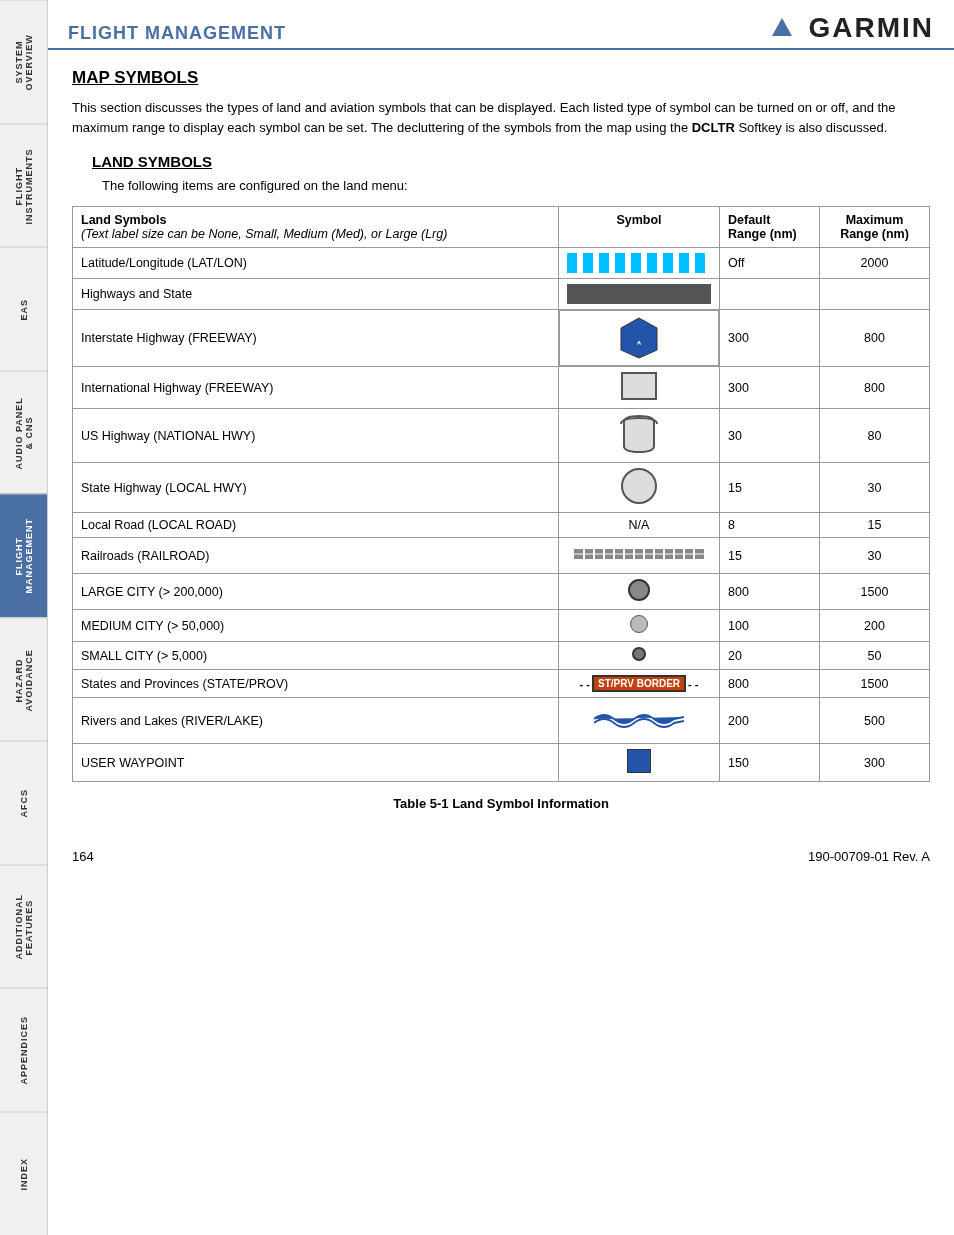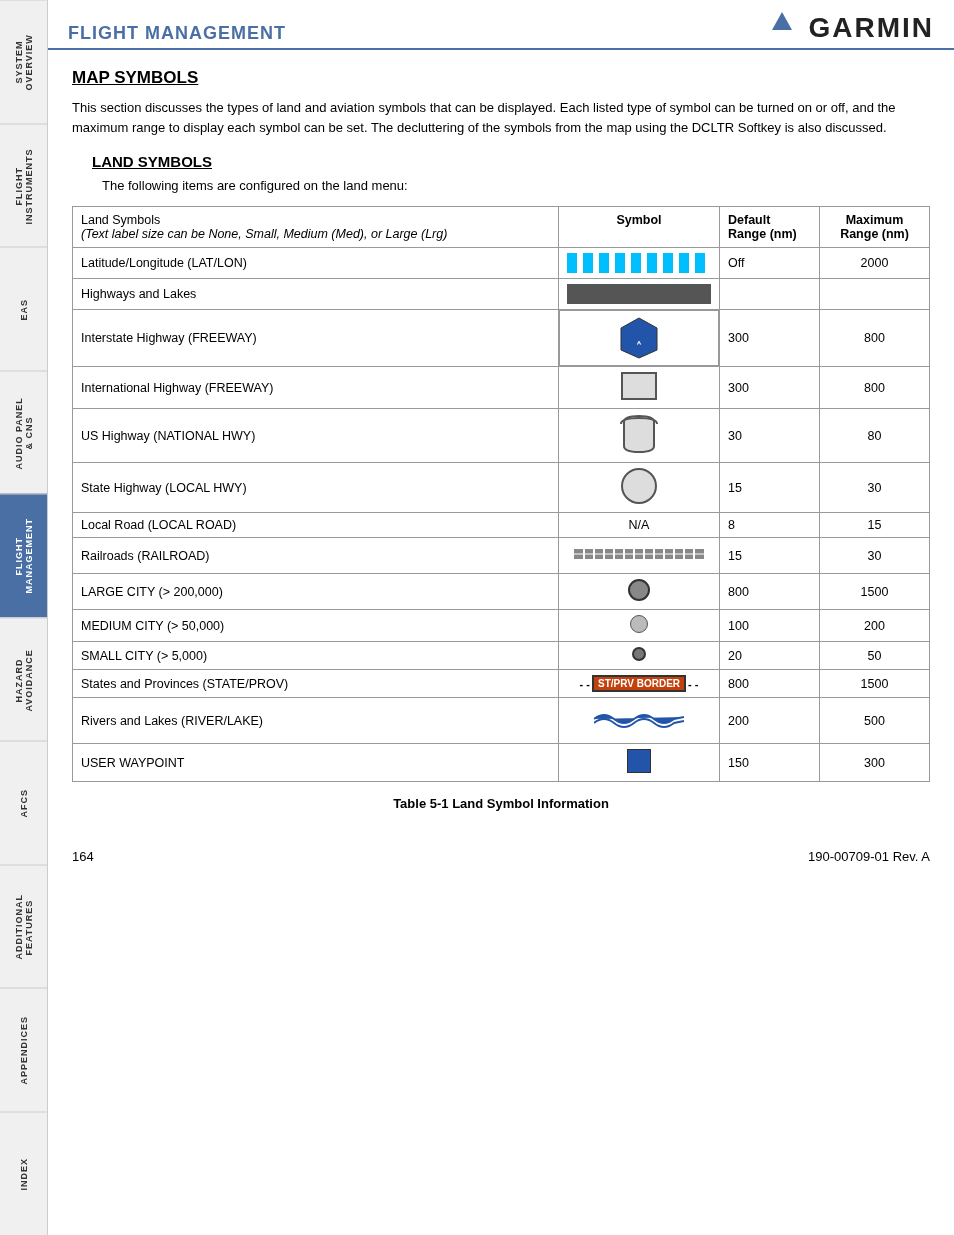--- a/index.html
+++ b/index.html
@@ -67,21 +67,21 @@
     }
     .header-title {
       font-size: 18px;
       font-weight: bold;
       color: #4a6fa5;
       letter-spacing: 1px;
       text-align: center;
     }
     .garmin-logo {
       display: flex;
-      align-items: flex-start;
+      align-items: flex-end;
       gap: 16px;
     }
     .garmin-text {
       font-size: 28px;
       font-weight: bold;
       color: #222;
       letter-spacing: 2px;
       font-family: Arial Black, sans-serif;
     }
     .garmin-triangle {
@@ -268,21 +268,21 @@
       font-size: 13px;
     }
     .footer-center {
       font-size: 13px;
       font-weight: bold;
     }
     .footer-right {
       font-size: 13px;
     }
 
-    .bold { font-weight: normal; }
+    .bold { font-weight: bold; }
     .indent { padding-left: 30px; }
   </style>
 </head>
 <body>
 
 <div class="sidebar">
   <div class="sidebar-item">SYSTEM<br>OVERVIEW</div>
   <div class="sidebar-item">FLIGHT<br>INSTRUMENTS</div>
   <div class="sidebar-item">EAS</div>
   <div class="sidebar-item">AUDIO PANEL<br>&amp; CNS</div>
@@ -332,21 +332,21 @@
         <tr>
           <td class="col-land">Latitude/Longitude (LAT/LON)</td>
           <td class="col-symbol">
             <span class="sym-dashed-line"></span>
           </td>
           <td class="col-default">Off</td>
           <td class="col-max">2000</td>
         </tr>
 
         <tr>
-          <td class="col-land">Highways and Lakes</td>
+          <td class="col-land">Highways and State</td>
           <td class="col-symbol">
             <span class="sym-solid-bar"></span>
           </td>
           <td class="col-default"></td>
           <td class="col-max"></td>
         </tr>
 
         <tr>
           <td class="col-land indent">Interstate Highway (FREEWAY)</td>
           <td class="col-symbol sym-interstate-container">

